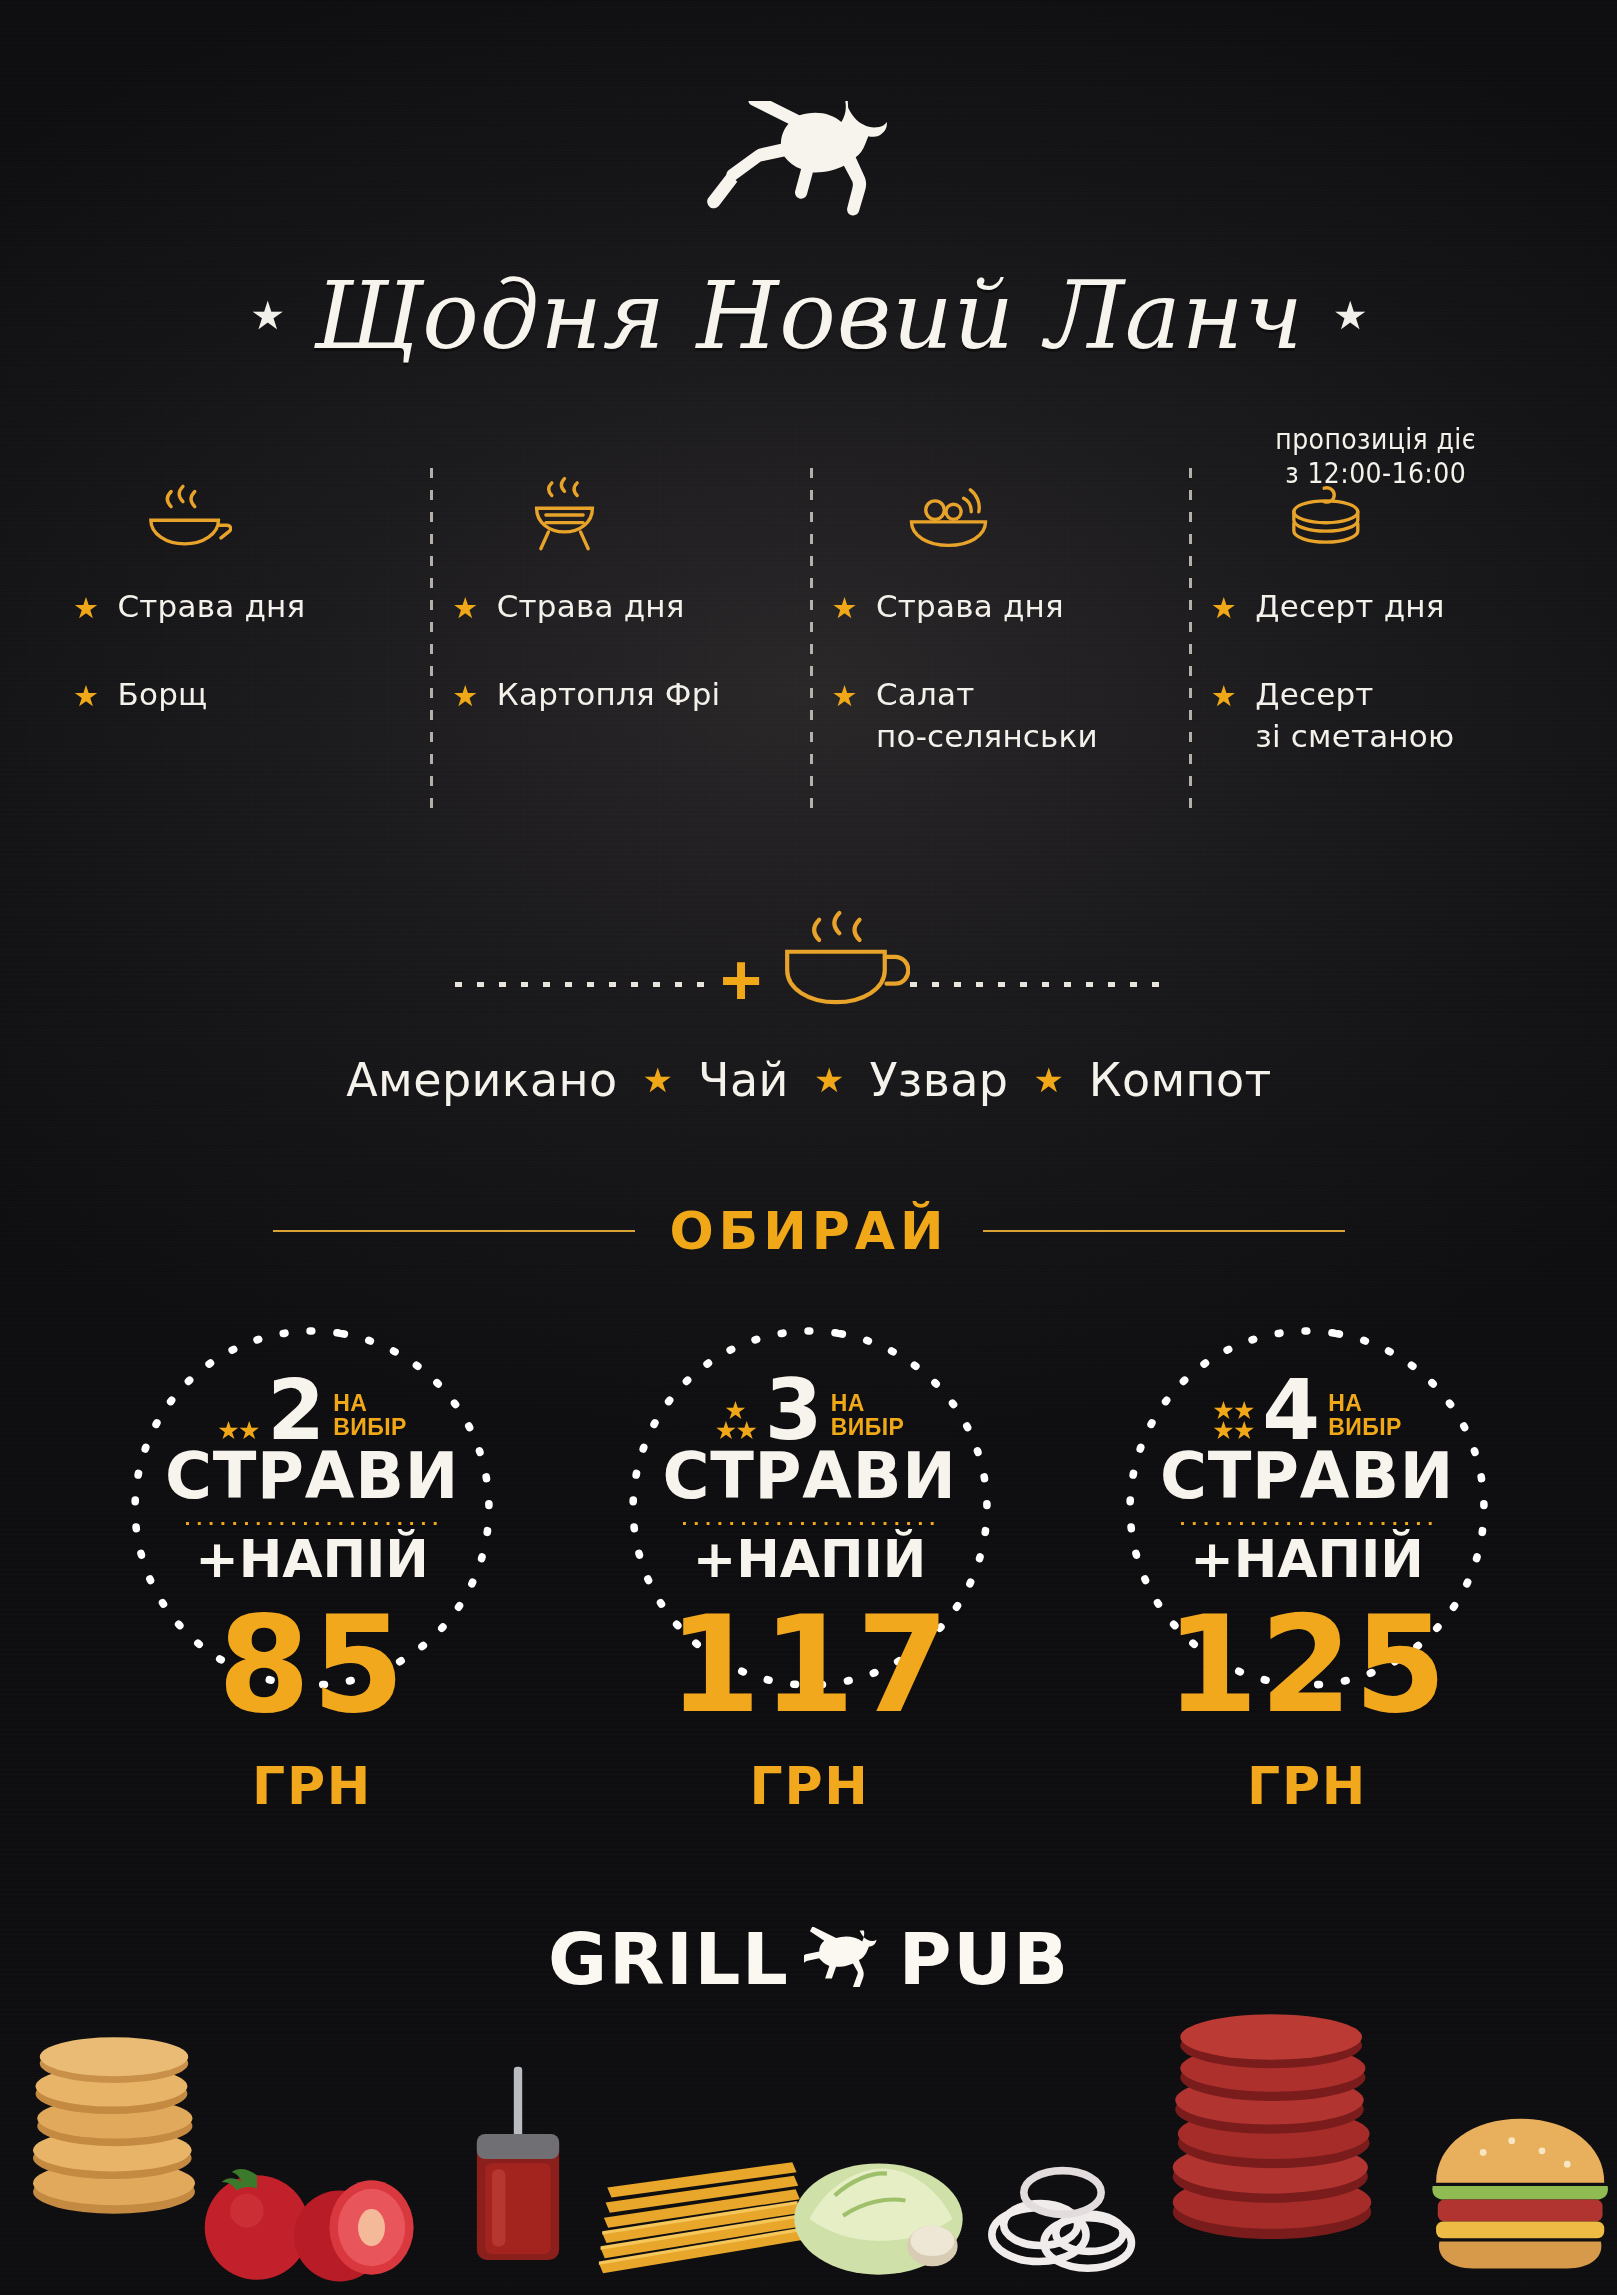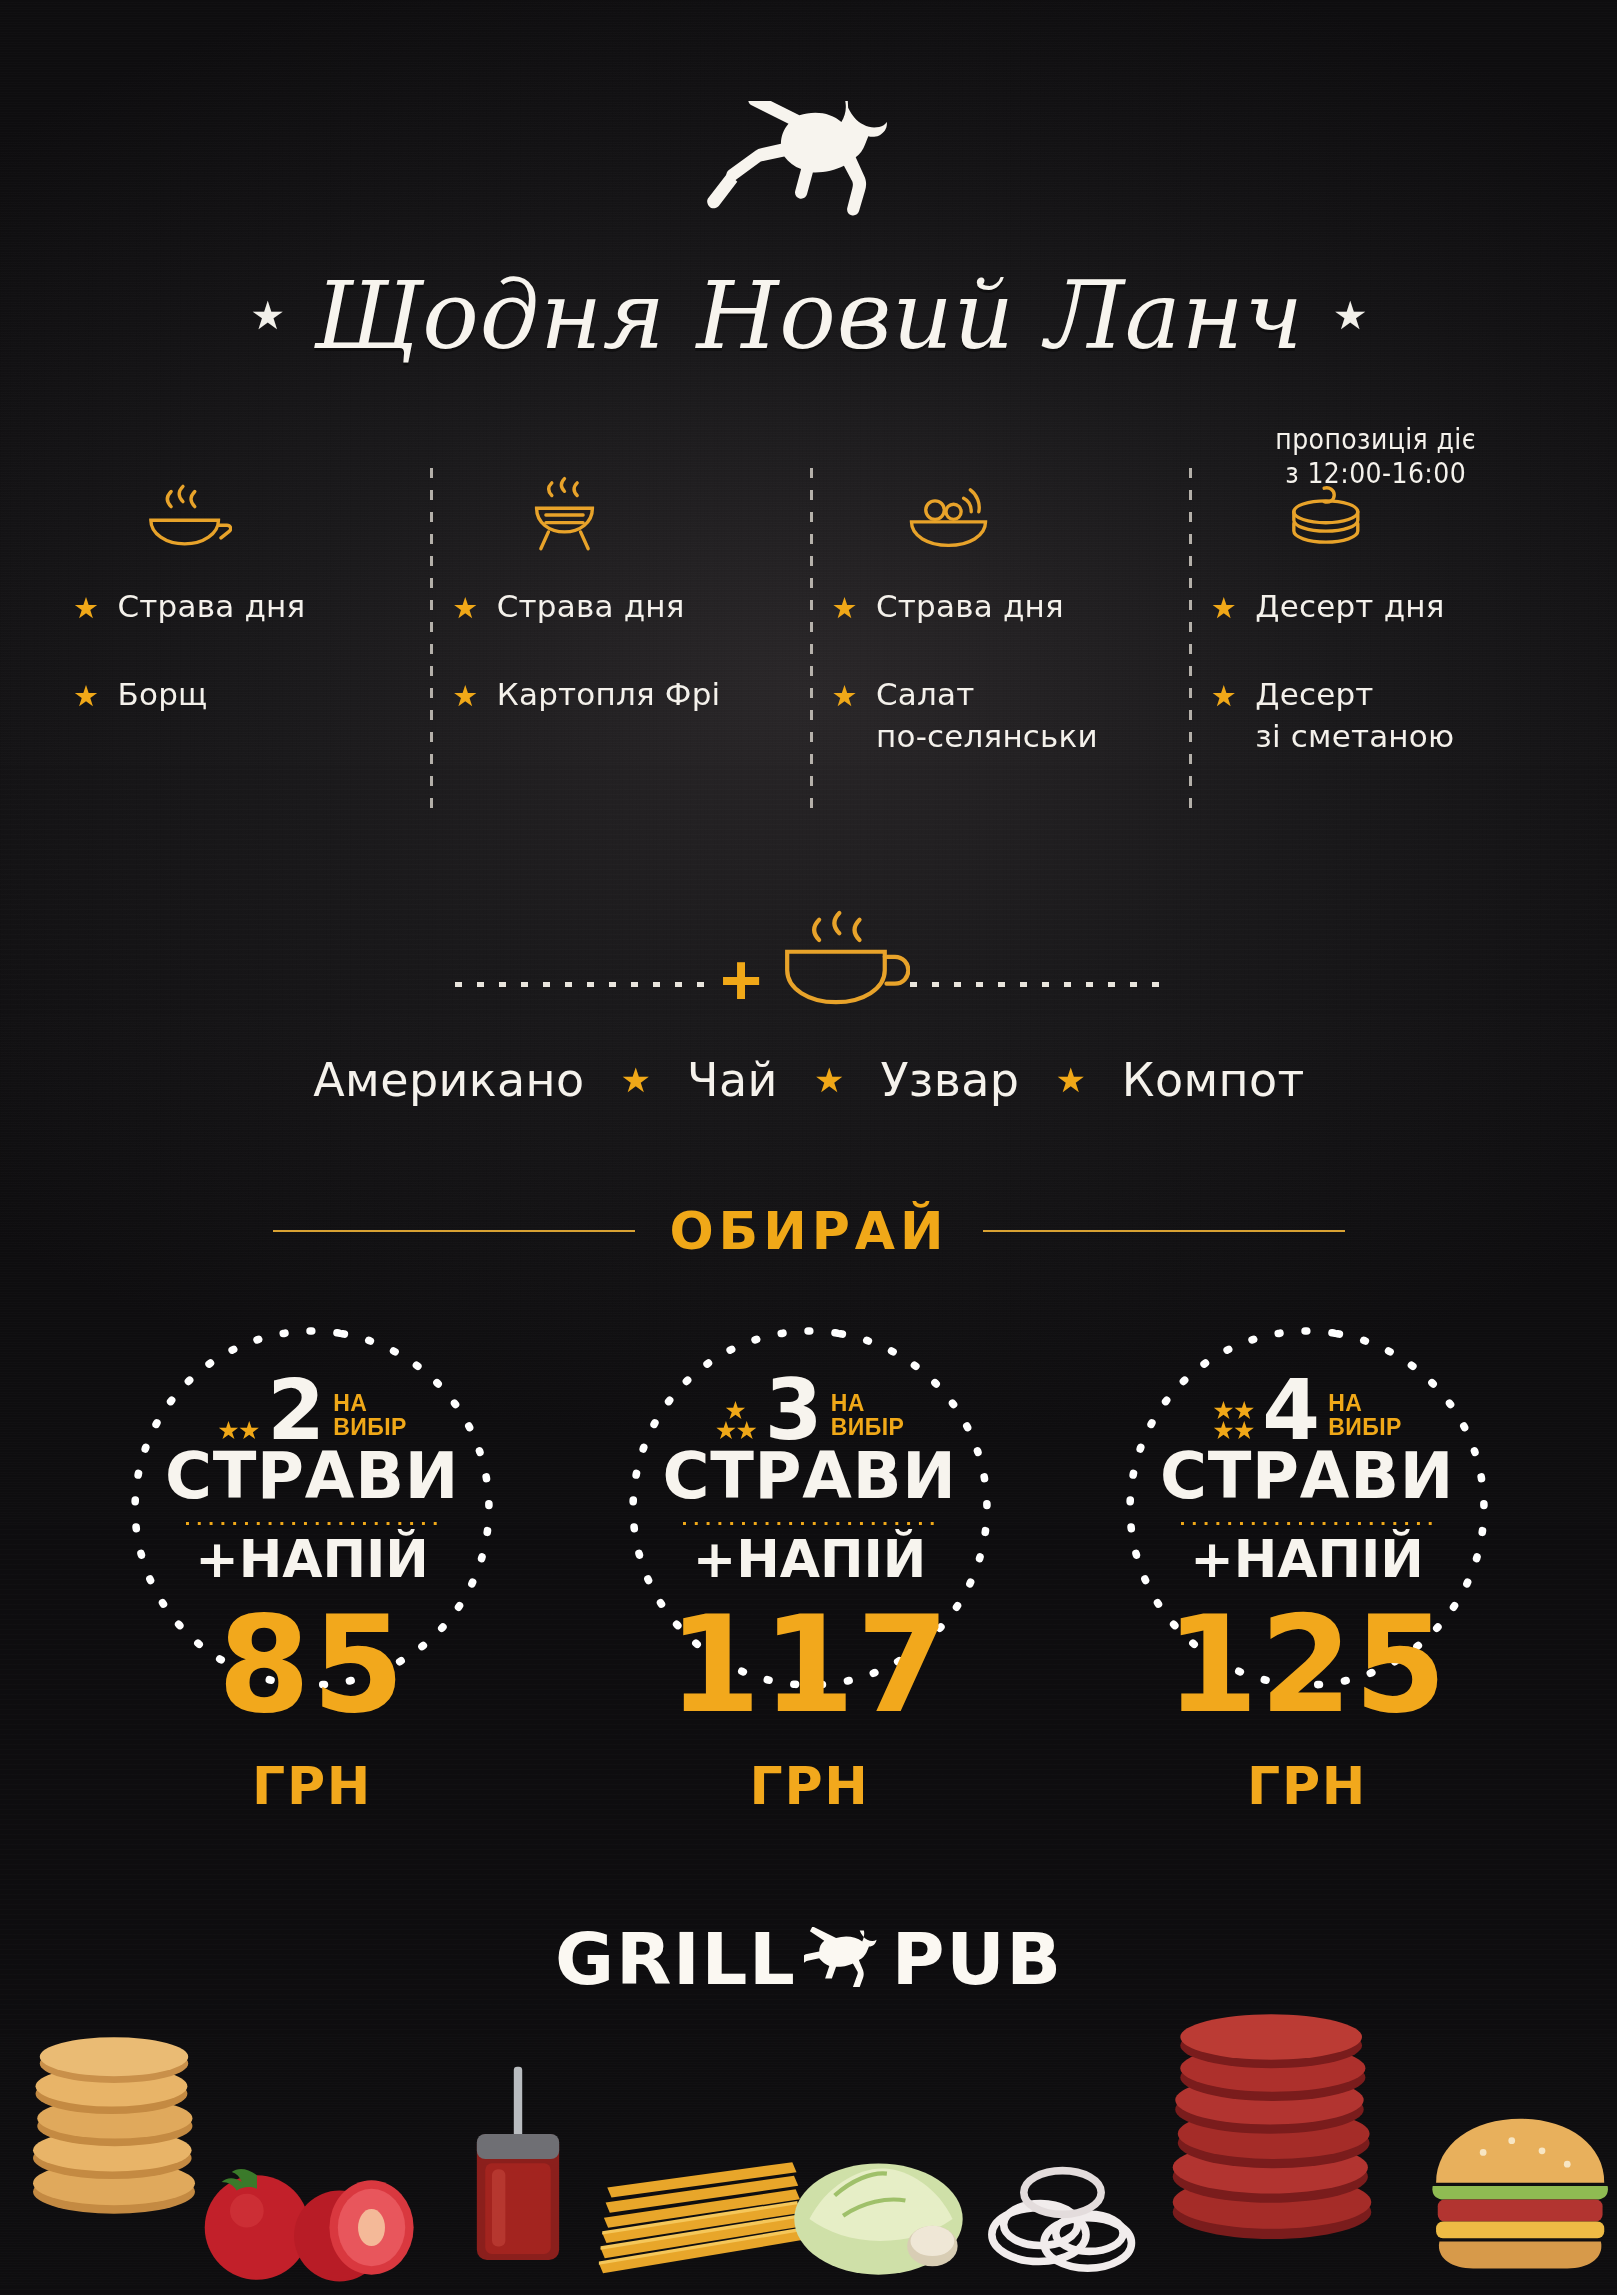--- a/index.html
+++ b/index.html
@@ -172,21 +172,21 @@
     font-family: "Liberation Sans", sans-serif;
   }
   .drinks-row {
     position: absolute;
     top: 1053px;
     left: 0;
     width: 100%;
     display: flex;
     align-items: center;
     justify-content: center;
-    gap: 36px;
+    gap: 25px;
   }
   .drink {
     color: #f5f2ec;
     font-size: 46px;
     font-family: "DejaVu Sans", sans-serif;
     letter-spacing: 0.4px;
   }
   .drinks-row .star { font-size: 34px; }
 
   
@@ -313,21 +313,21 @@
 
   
   .brand {
     position: absolute;
     top: 1917px;
     left: 0;
     width: 100%;
     display: flex;
     align-items: center;
     justify-content: center;
-    gap: 2px;
+    gap: 9px;
   }
   .brand-word {
     color: #fbf8f2;
     font-size: 72px;
     font-weight: bold;
     letter-spacing: 1.7px;
     font-family: "DejaVu Sans", sans-serif;
   }
   .brand-mark { margin: 0 5px; }
 

